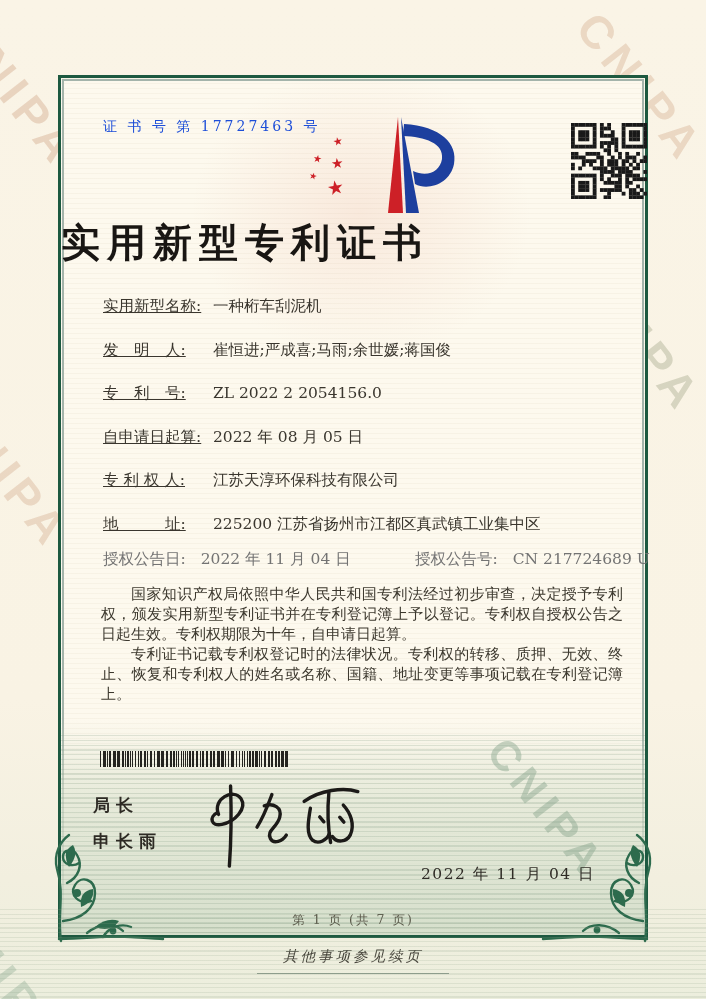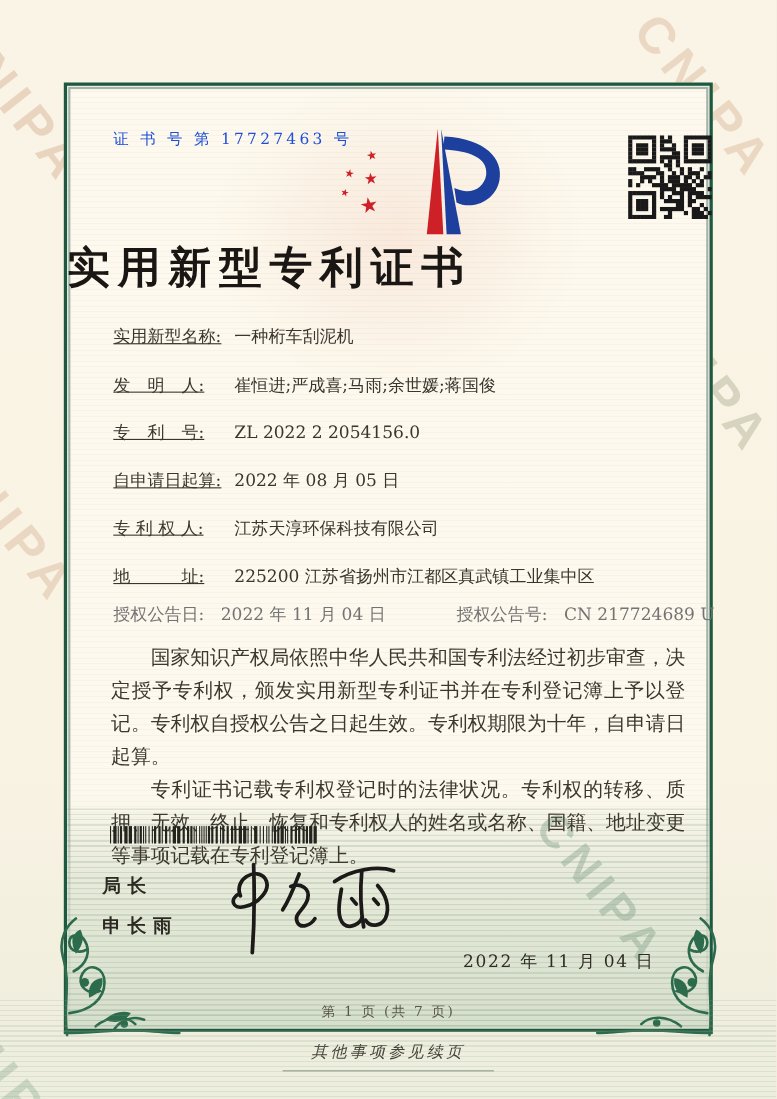--- a/index.html
+++ b/index.html
@@ -59,21 +59,21 @@
     font-size:39px;font-weight:bold;letter-spacing:7px;color:#191613;
   }
   .fields{position:absolute;left:42px;top:218px;width:520px;font-size:15.5px;color:#3a362e;}
   .frow{position:relative;height:43.5px;}
   .flabel{display:inline-block;min-width:100px;white-space:pre;text-decoration:underline;}
   .fvalue{margin-left:10px;white-space:pre;}
   .grant-row{position:absolute;left:42px;top:471px;width:540px;font-size:15.5px;color:#737373;}
   .grant-b{position:absolute;left:312px;top:0;white-space:nowrap;}
   .paras{
     position:absolute;left:40px;top:506px;width:522px;
-    font-size:18px;line-height:30px;color:#3c382e;text-align:justify;
+    font-size:15px;line-height:20px;color:#3c382e;text-align:justify;
   }
   .paras p{margin:0;text-indent:2em;}
   .barcode{position:absolute;left:39px;top:673px;width:192px;height:16px;}
   .signer{position:absolute;left:32px;top:716px;font-size:17px;letter-spacing:6px;font-weight:700;color:#2d2a24;}
   .signer div{margin-bottom:13px;}
   .signature{position:absolute;left:128px;top:700px;width:200px;height:95px;}
   .issue-date{position:absolute;left:360px;top:786px;width:230px;font-size:15.5px;letter-spacing:1.5px;color:#2f2c26;}
   .page-info{position:absolute;left:0;right:0;top:834px;text-align:center;font-size:12.5px;letter-spacing:2px;color:#585748;}
   .corner{position:absolute;width:118px;height:122px;pointer-events:none;}
   .corner.bl{left:-14px;bottom:-10px;}

